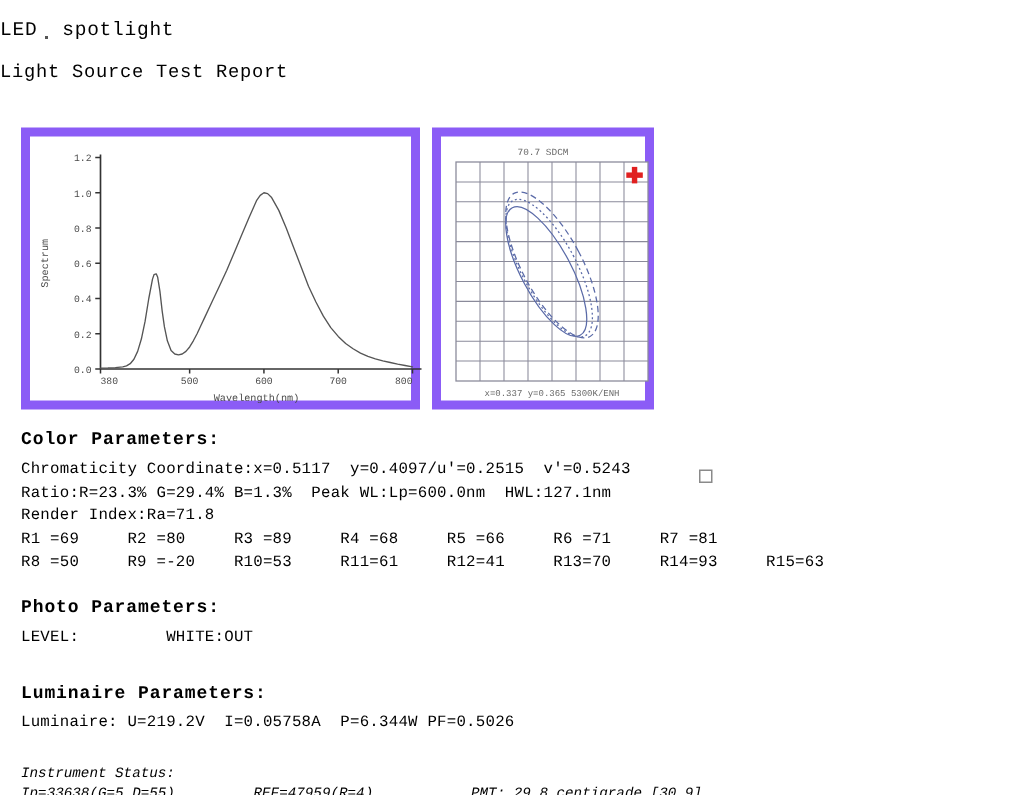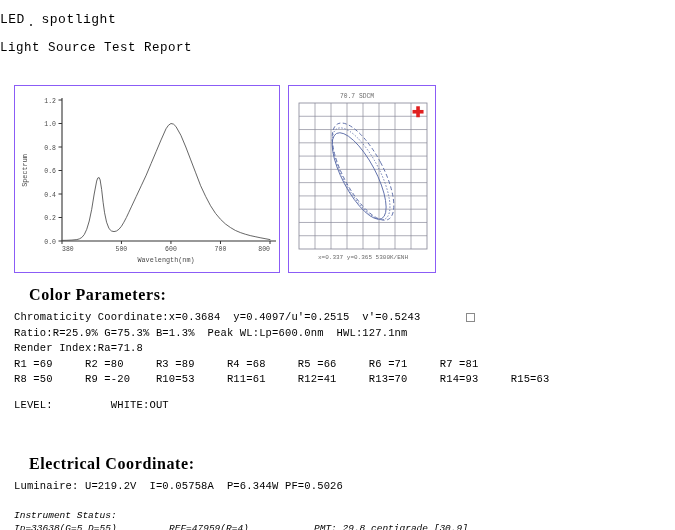--- a/index.html
+++ b/index.html
@@ -47,46 +47,46 @@
     left: 466px; top: 313px;
     width: 7px; height: 7px;
     border: 1px solid #8a8a8a;
     background: #fff;
   }
 
   
   .panel {
     position: absolute;
     background: #ffffff;
-    border: 1px solid #8b5cf6;
+    border: 6px solid #8b5cf6;
     box-sizing: border-box;
   }
   #spectrum-panel {
     left: 14px; top: 85px;
     width: 266px; height: 188px;
   }
   #cie-panel {
     left: 288px; top: 85px;
     width: 148px; height: 188px;
   }
 
   .plot-svg { display: block; }
 
   
   .section {
     position: absolute;
     left: 14px;
   }
   .sec-heading {
-    font-size: 16px;
+    font-size: 12px;
     font-weight: bold;
     letter-spacing: 0.6px;
     white-space: pre;
-    margin: 0 0 6px 15px;
-    font-family: Liberation Serif, serif;
+    margin: 0 0 6px 0;
+    font-family: Liberation Mono, monospace;
   }
   .sec-line {
     font-size: 10.5px;
     letter-spacing: 0.15px;
     white-space: pre;
     line-height: 15.5px;
     font-family: "Liberation Mono", "DejaVu Sans Mono", monospace;
   }
   #color-section   { top: 286px; }
   #photo-section   { top: 398px; }
@@ -179,33 +179,34 @@
       <g>
         <rect x="123.54000000000002" y="23.959999999999997" width="11" height="3.6" fill="#e02020"></rect>
         <rect x="127.24000000000002" y="20.259999999999998" width="3.6" height="11" fill="#e02020"></rect>
       </g>
       <text x="74" y="173" font-size="6" text-anchor="middle" font-family="&quot;Liberation Mono&quot;,&quot;DejaVu Sans Mono&quot;,monospace" fill="#6a6a6a">x=0.337 y=0.365 5300K/ENH</text>
     </svg>
 </div>
 
 <div class="section" id="color-section">
   <div class="sec-heading">Color Parameters:</div>
-  <div class="sec-line">Chromaticity Coordinate:x=0.3684  y=0.4097/u'=0.2515  v'=0.5243</div>
-  <div class="sec-line">Ratio:R=25.9% G=75.3% B=1.3%  Peak WL:Lp=600.0nm  HWL:127.1nm</div>
+  <div class="sec-line">Chromaticity Coordinate:x=0.5117  y=0.4097/u'=0.2515  v'=0.5243</div>
+  <div class="sec-line">Ratio:R=23.3% G=29.4% B=1.3%  Peak WL:Lp=600.0nm  HWL:127.1nm</div>
   <div class="sec-line">Render Index:Ra=71.8</div>
   <div class="sec-line">R1 =69     R2 =80     R3 =89     R4 =68     R5 =66     R6 =71     R7 =81</div>
   <div class="sec-line">R8 =50     R9 =-20    R10=53     R11=61     R12=41     R13=70     R14=93     R15=63</div>
 </div>
 
 <div class="section" id="photo-section">
+  <div class="sec-heading">Photo Parameters:</div>
   <div class="sec-line">LEVEL:         WHITE:OUT</div>
 </div>
 
 <div class="section" id="elec-section">
-  <div class="sec-heading">Electrical Coordinate:</div>
+  <div class="sec-heading">Luminaire Parameters:</div>
   <div class="sec-line">Luminaire: U=219.2V  I=0.05758A  P=6.344W PF=0.5026</div>
 </div>
 
 <div class="section" id="status-section">
   <div class="status-title">Instrument Status:</div>
   <div class="status-grid">
     <span>Ip=33638(G=5,D=55)</span>
     <span>REF=47959(R=4)</span>
     <span>PMT: 29.8 centigrade [30.9]</span>
   </div>

